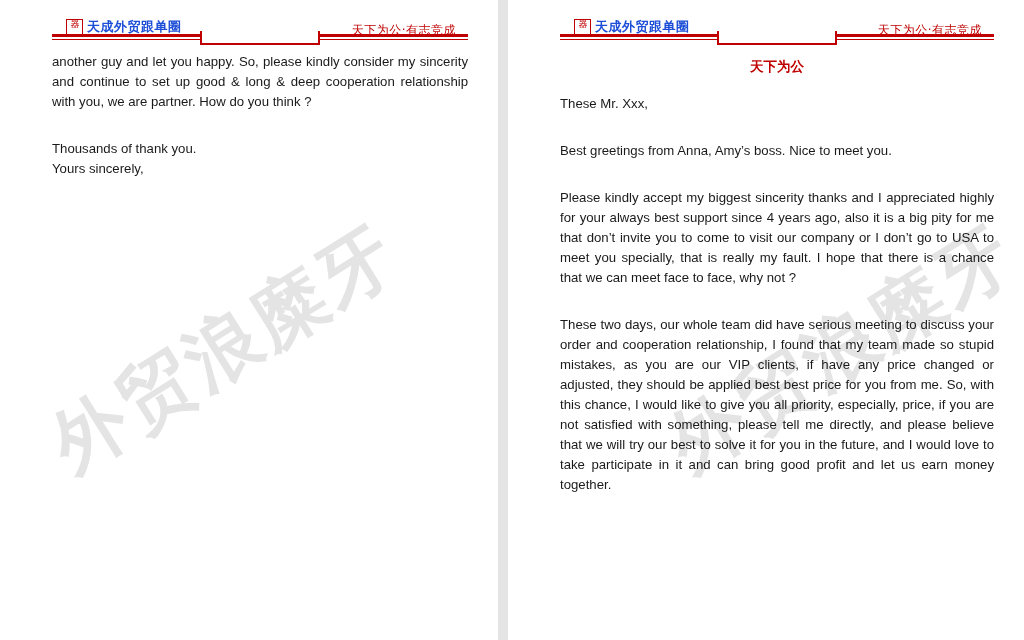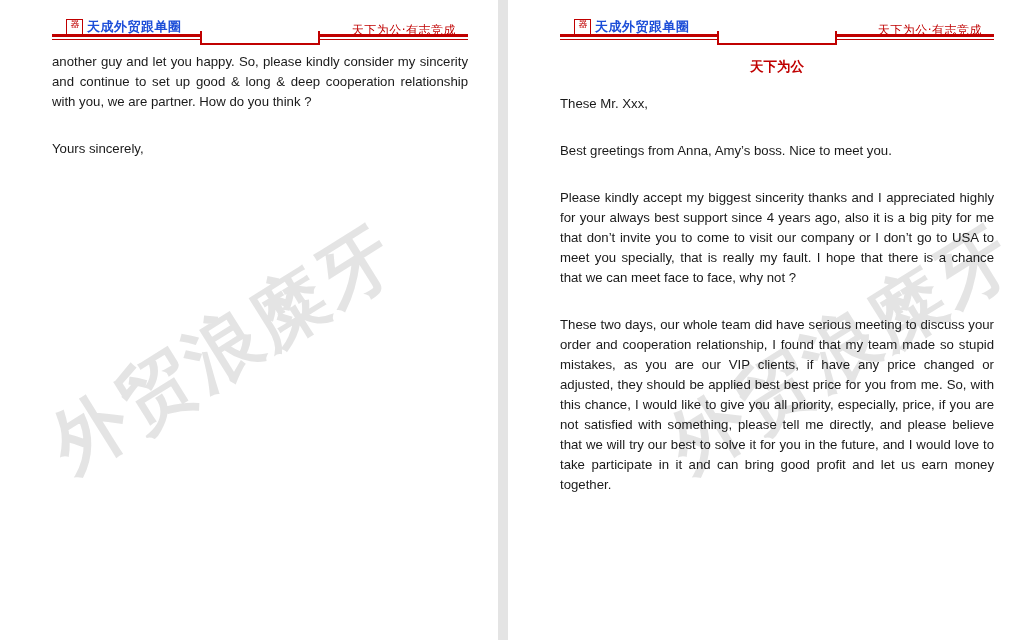--- a/index.html
+++ b/index.html
@@ -178,20 +178,21 @@
       </div>
       <div class="hdr-slogan">天下为公·有志竞成</div>
     </div>
 
     <div class="watermark">
       <div class="wm-text wm-left">外贸浪糜牙</div>
     </div>
 
     <div class="body-text">
       <p class="just">another guy and let you happy. So, please kindly consider my sincerity and continue to set up good &amp; long &amp; deep cooperation relationship with you, we are partner. How do you think ?</p>
+      <p class="tight">Thousands of thank you.</p>
       <p class="tight">Yours sincerely,</p>
     </div>
   </div>
 
   <div class="page-gap"></div>
 
   <div class="page page-right">
 
     <div class="hdr">
       <div class="hdr-rule"></div>

